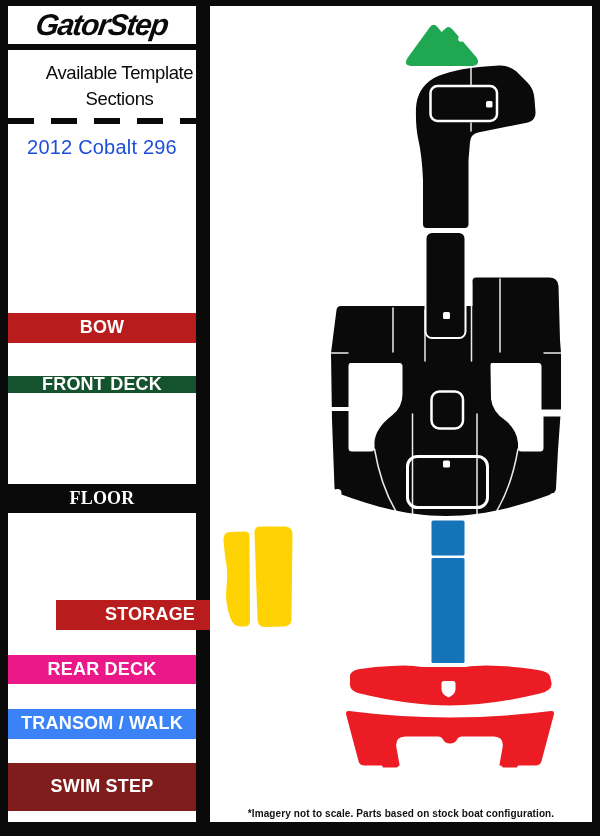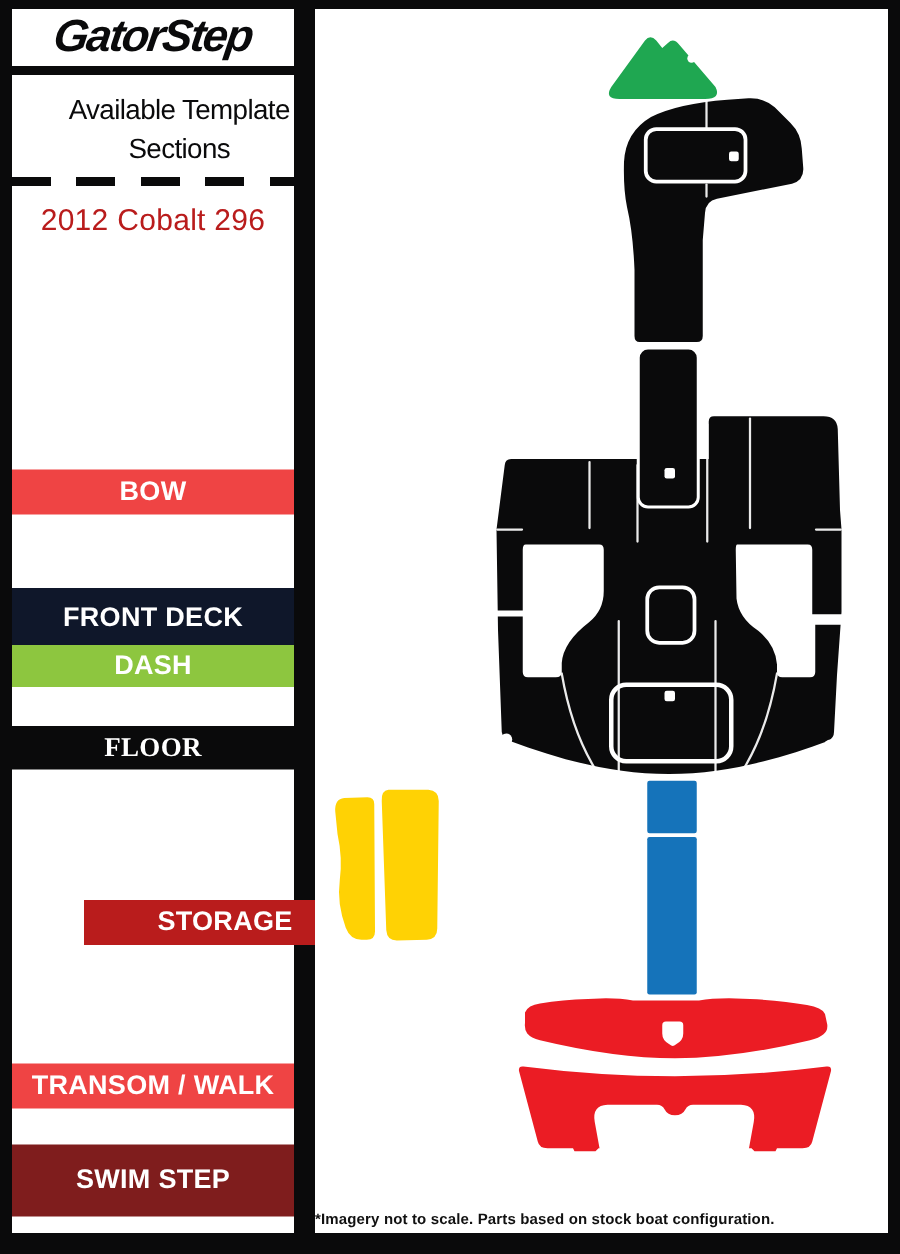--- a/index.html
+++ b/index.html
@@ -28,73 +28,73 @@
     position:absolute; left:0; top:54px; width:223px;
     text-align:center; font-weight:normal; font-size:18.5px;
     line-height:26px; color:#0a0a0b; letter-spacing:-0.4px;
   }
   .dashed-rule {
     position:absolute; left:0; top:112px; width:188px; height:6px;
     background:repeating-linear-gradient(90deg,#0a0a0b 0 26px,transparent 26px 43px);
   }
   .model-name {
     position:absolute; left:0; top:130px; width:188px;
-    text-align:center; font-size:20px; color:#b91c1c; letter-spacing:0.2px;
+    text-align:center; font-size:20px; color:#1d4ed8; letter-spacing:0.2px;
   }
   .band {
     position:absolute; left:0; width:188px;
     display:flex; flex-direction:column; align-items:center; justify-content:center;
     color:#ffffff; font-weight:bold; font-size:18px; letter-spacing:0.2px;
     text-align:center; line-height:1.1;
   }
   .band .sub { font-size:12.5px; font-weight:bold; margin-top:2px; letter-spacing:0; }
   
   .main-panel {
     position:absolute; left:210px; top:6px; width:382px; height:816px;
     background:#ffffff;
   }
   .footer-note {
     position:absolute; left:0; bottom:3px; width:382px;
-    font-size:10px; font-weight:bold; color:#111111;
+    text-align:center; font-size:10px; font-weight:bold; color:#111111;
     letter-spacing:0.1px;
   }
   .diagram-svg { position:absolute; left:0; top:0; width:600px; height:836px; pointer-events:none; }
   .seam { stroke:#ffffff; stroke-width:1.5; fill:none; opacity:0.92; stroke-linecap:round; }
   .outline { fill:none; stroke:#ffffff; }
 </style>
 </head>
 <body>
 
 <div class="sidebar">
   <div class="logo-box">
     <span class="logo-text">GatorStep</span>
   </div>
   <div class="title-block">
     <div>Available Template</div>
     <div>Sections</div>
   </div>
   <div class="dashed-rule"></div>
   <div class="model-name">2012 Cobalt 296</div>
 
-  <div class="band" style="top: 307px; height: 30px; background-color: #ef4444;">
+  <div class="band" style="top: 307px; height: 30px; background-color: #b91c1c;">
     <span>BOW</span>
   </div>
-  <div class="band" style="top: 386px; height: 40px; background-color: #0f172a;">
+  <div class="band" style="top: 370px; height: 17px; background-color: #14532d;">
     <span>FRONT DECK</span>
-  </div>
-  <div class="band" style="top: 424px; height: 28px; background-color: rgb(141, 198, 63);">
-    <span>DASH</span>
   </div>
   <div class="band" style="top: 478px; height: 29px; background-color: rgb(10, 10, 11); font-family: Liberation Serif, serif;">
     <span>FLOOR</span>
   </div>
   <div class="band" style="top: 594px; height: 30px; background-color: #b91c1c; margin-left: 48px;">
     <span>STORAGE</span>
   </div>
-  <div class="band" style="top: 703px; height: 30px; background-color: #ef4444;">
+  <div class="band" style="top: 649px; height: 29px; background-color: rgb(234, 24, 137);">
+    <span>REAR DECK</span>
+  </div>
+  <div class="band" style="top: 703px; height: 30px; background-color: #3b82f6;">
     <span>TRANSOM / WALK</span>
   </div>
   <div class="band" style="top: 757px; height: 48px; background-color: #7f1d1d;">
     <span>SWIM STEP</span>
   </div>
 </div>
 
 <div class="main-panel">
   <div class="footer-note">*Imagery not to scale. Parts based on stock boat configuration.</div>
 </div>

